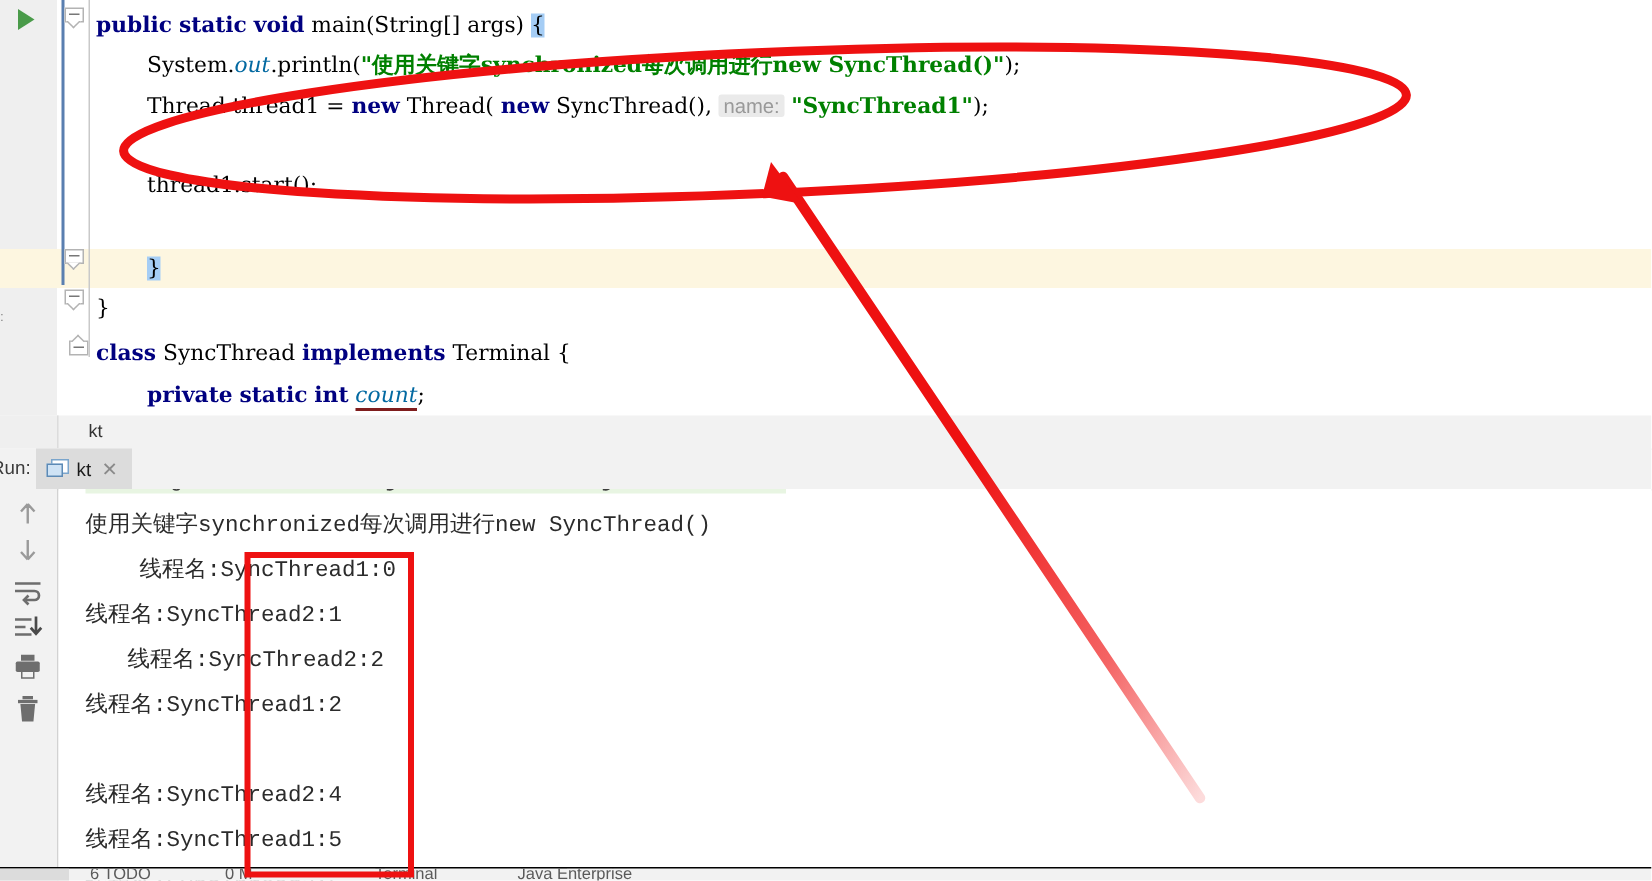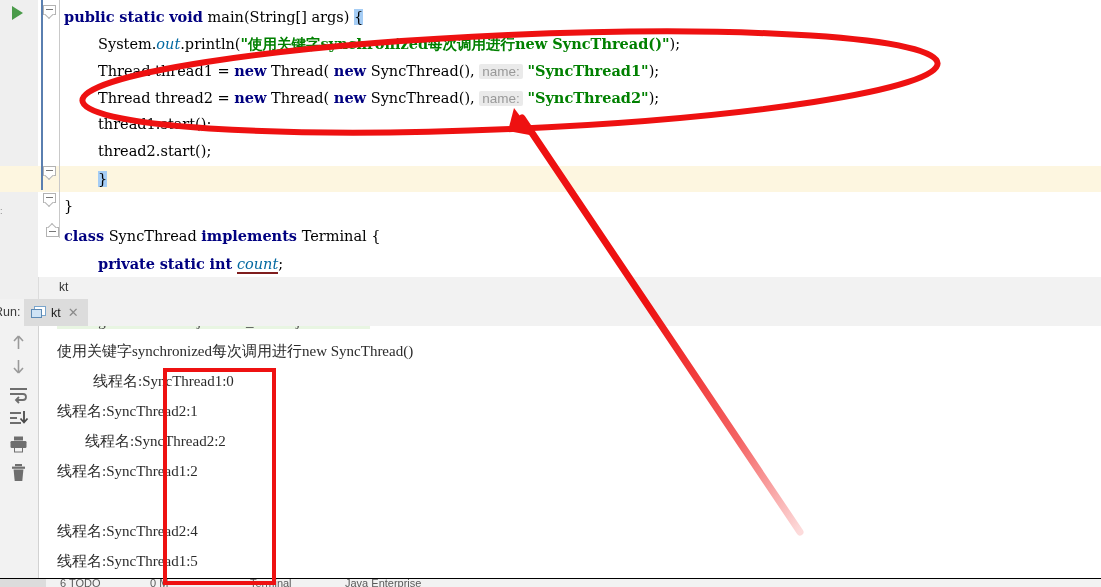--- a/index.html
+++ b/index.html
@@ -62,21 +62,21 @@
   .run-tab .tabicon .b1{left:3px;top:0px;width:12px;height:10px;border:1.5px solid #7aa5cc;background:#ffffff;}
   .run-tab .tabicon .b2{left:0px;top:3px;width:11px;height:9px;border:1.5px solid #5d8ab5;background:#cfe3f5;}
   .run-tab .tabname{font-size:12.5px;color:#1a1a1a;font-family:"Liberation Sans",sans-serif;}
   .run-tab .tabclose{margin-left:7px;font-size:13px;color:#8a8a8a;line-height:1;}
 
   .run-toolstrip{position:absolute;left:0;top:27px;width:38px;height:261px;background:#f2f2f2;border-right:1px solid #d2d2d2;}
   .rt-ico{position:absolute;left:8px;width:21px;height:21px;color:#8c8c8c;}
   .rt-ico svg{display:block;}
 
   .console{position:absolute;left:39px;top:27px;right:0;bottom:0;background:#ffffff;overflow:hidden;
-    font-family:Liberation Serif, serif; font-size:15px;}
+    font-family:Liberation Mono, monospace; font-size:15px;}
   .coline{position:absolute;left:18px;white-space:pre;height:30px;line-height:30px;color:#2b2b2b;}
   .cmdline{background:#e8f5e2;color:#3c3c3c;padding-left:2px;padding-right:6px;}
 
   
   .statusbar{position:absolute;left:0;top:578px;width:1101px;height:9px;background:#f2f2f2;border-top:1px solid #000000;overflow:hidden;}
   .sb-block{position:absolute;left:0;top:0;width:46px;height:9px;background:#dcdcdc;}
   .sb-txt{position:absolute;font-size:11px;color:#5a5a5a;font-family:"Liberation Sans",sans-serif;top:-2px;}
 
   
   .annot{position:absolute;left:0;top:0;width:1101px;height:587px;pointer-events:none;}
@@ -114,23 +114,21 @@
       <div class="tipup"></div>
       <div class="minus"></div>
   </div>
 
   <div class="tiny-mark">:</div>
 
   <div class="codearea" id="codearea">
       <div class="cline" style="top: 3px; padding-left: 0px;"><span class="kw">public</span><span class="pl"> </span><span class="kw">static</span><span class="pl"> </span><span class="kw">void</span><span class="pl"> main(String[] args) </span><span class="sel">{</span></div>
       <div class="cline" style="top: 30px; padding-left: 34px;"><span class="pl">System.</span><span class="fld">out</span><span class="pl">.println(</span><span class="st">"使用关键字synchronized每次调用进行new SyncThread()"</span><span class="pl">);</span></div>
       <div class="cline" style="top: 57px; padding-left: 34px;"><span class="pl">Thread thread1 = </span><span class="kw">new</span><span class="pl"> Thread( </span><span class="kw">new</span><span class="pl"> SyncThread(), </span><span class="hint">name:</span><span class="pl"> </span><span class="st">"SyncThread1"</span><span class="pl">);</span></div>
-      <div class="cline" style="top: 84px; padding-left: 34px;"><span class="pl">Thread thread2 = </span><span class="kw">new</span><span class="pl"> Thread( </span><span class="kw">new</span><span class="pl"> SyncThread(), </span><span class="hint">name:</span><span class="pl"> </span><span class="st">"SyncThread2"</span><span class="pl">);</span></div>
       <div class="cline" style="top: 111px; padding-left: 34px;"><span class="pl">thread1.start();</span></div>
-      <div class="cline" style="top: 138px; padding-left: 34px;"><span class="pl">thread2.start();</span></div>
       <div class="cline" style="top: 166px; padding-left: 34px;"><span class="sel">}</span></div>
       <div class="cline" style="top: 193px; padding-left: 0px;"><span class="pl">}</span></div>
       <div class="cline" style="top: 222px; padding-left: 0px;"><span class="kw">class</span><span class="pl"> SyncThread </span><span class="kw">implements</span><span class="pl"> Terminal {</span></div>
       <div class="cline" style="top: 250px; padding-left: 34px;"><span class="kw">private</span><span class="pl"> </span><span class="kw">static</span><span class="pl"> </span><span class="kw">int</span><span class="pl"> </span><span class="fld warnu">count</span><span class="pl">;</span></div>
     </div>
 </div>
 
 <div class="breadcrumb">
   <div class="bc-strip"></div>
   <div class="bc-text">kt</div>

